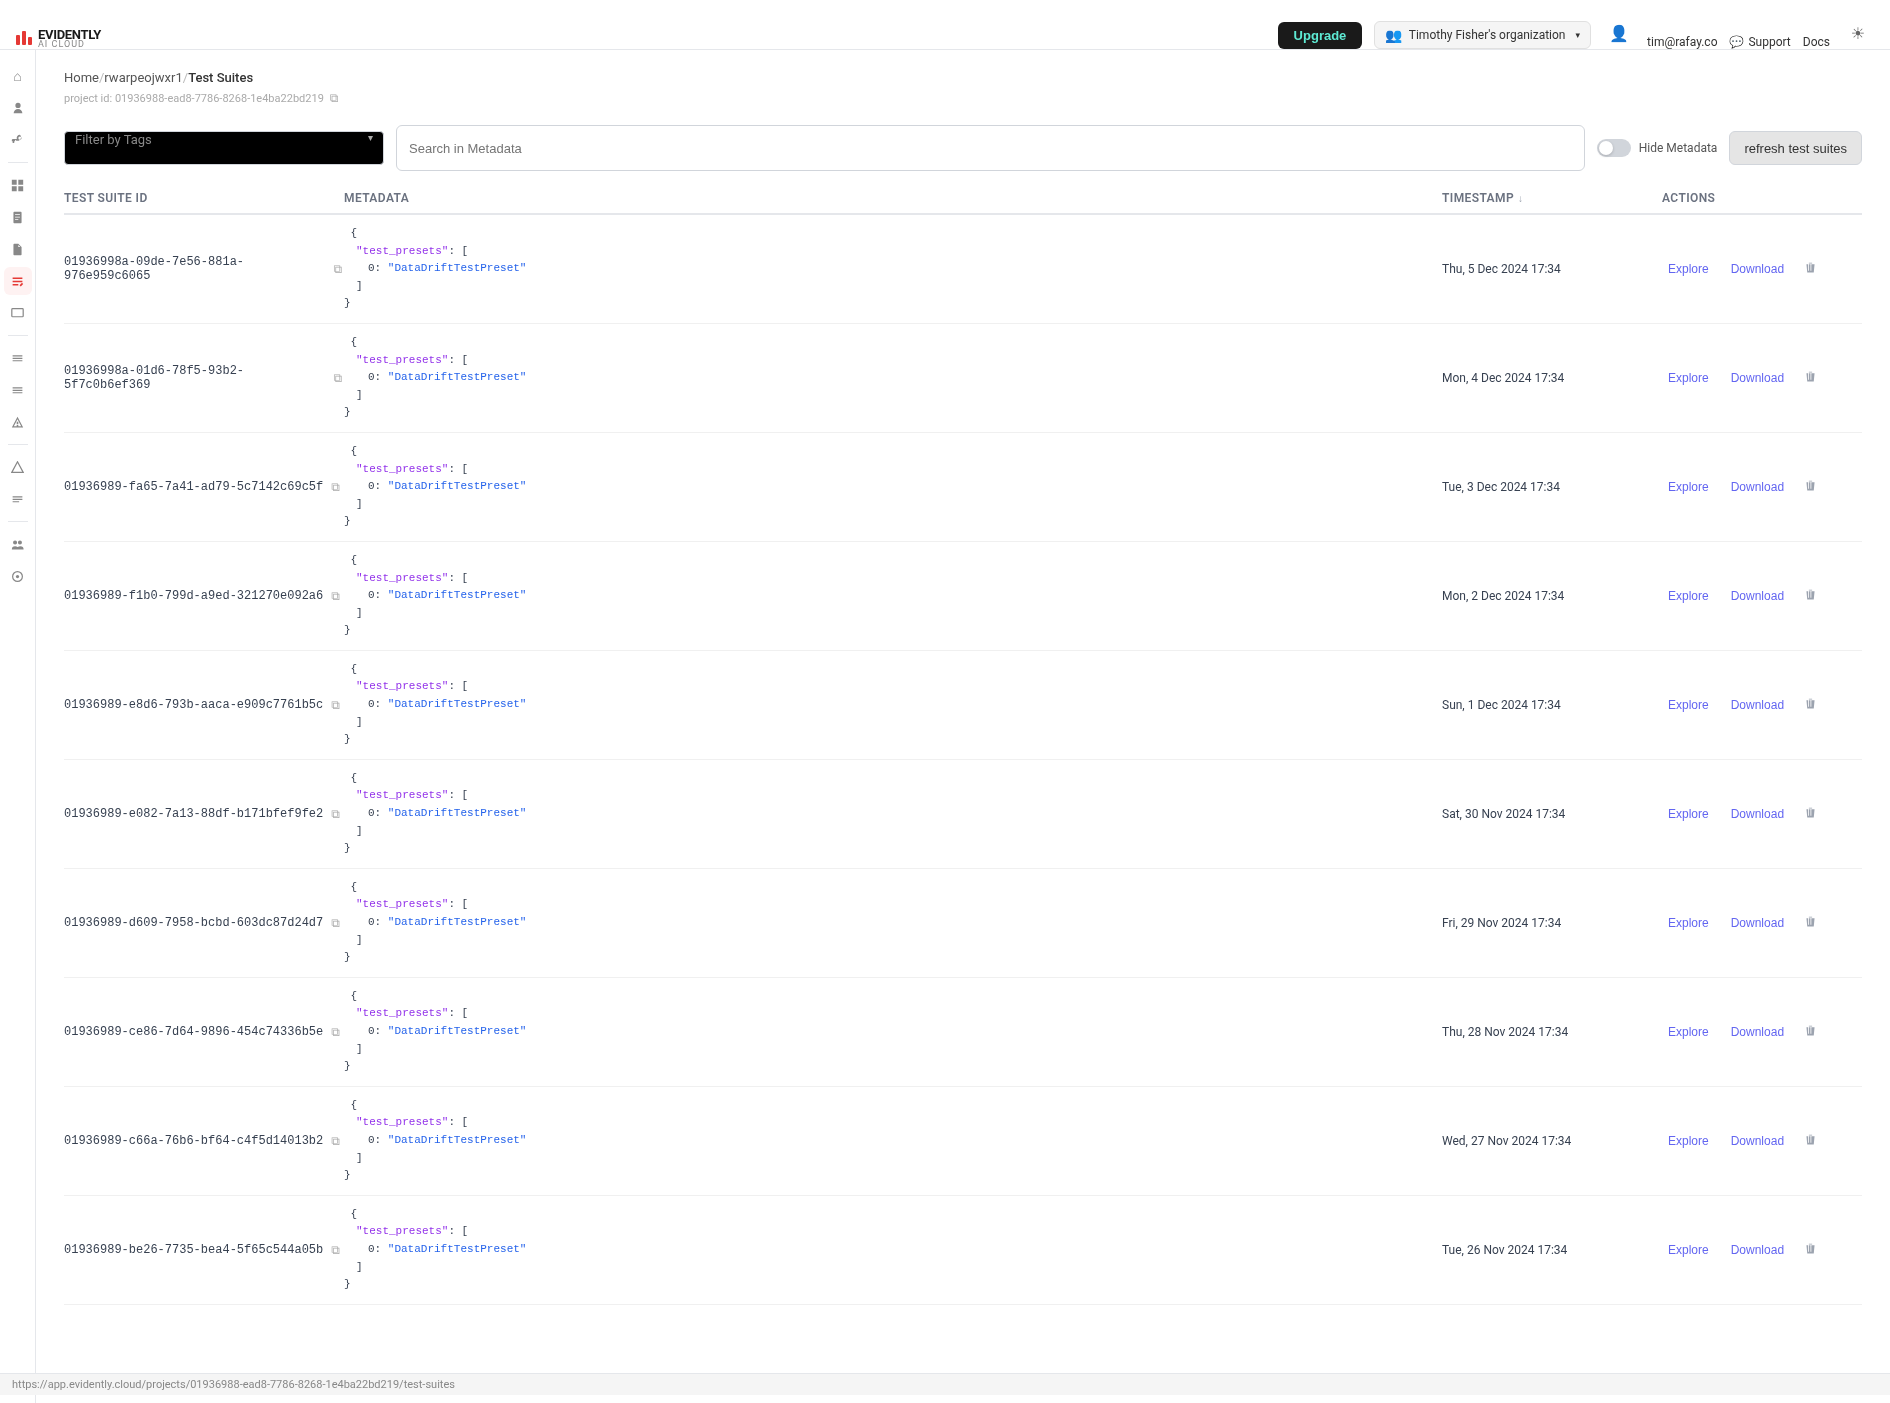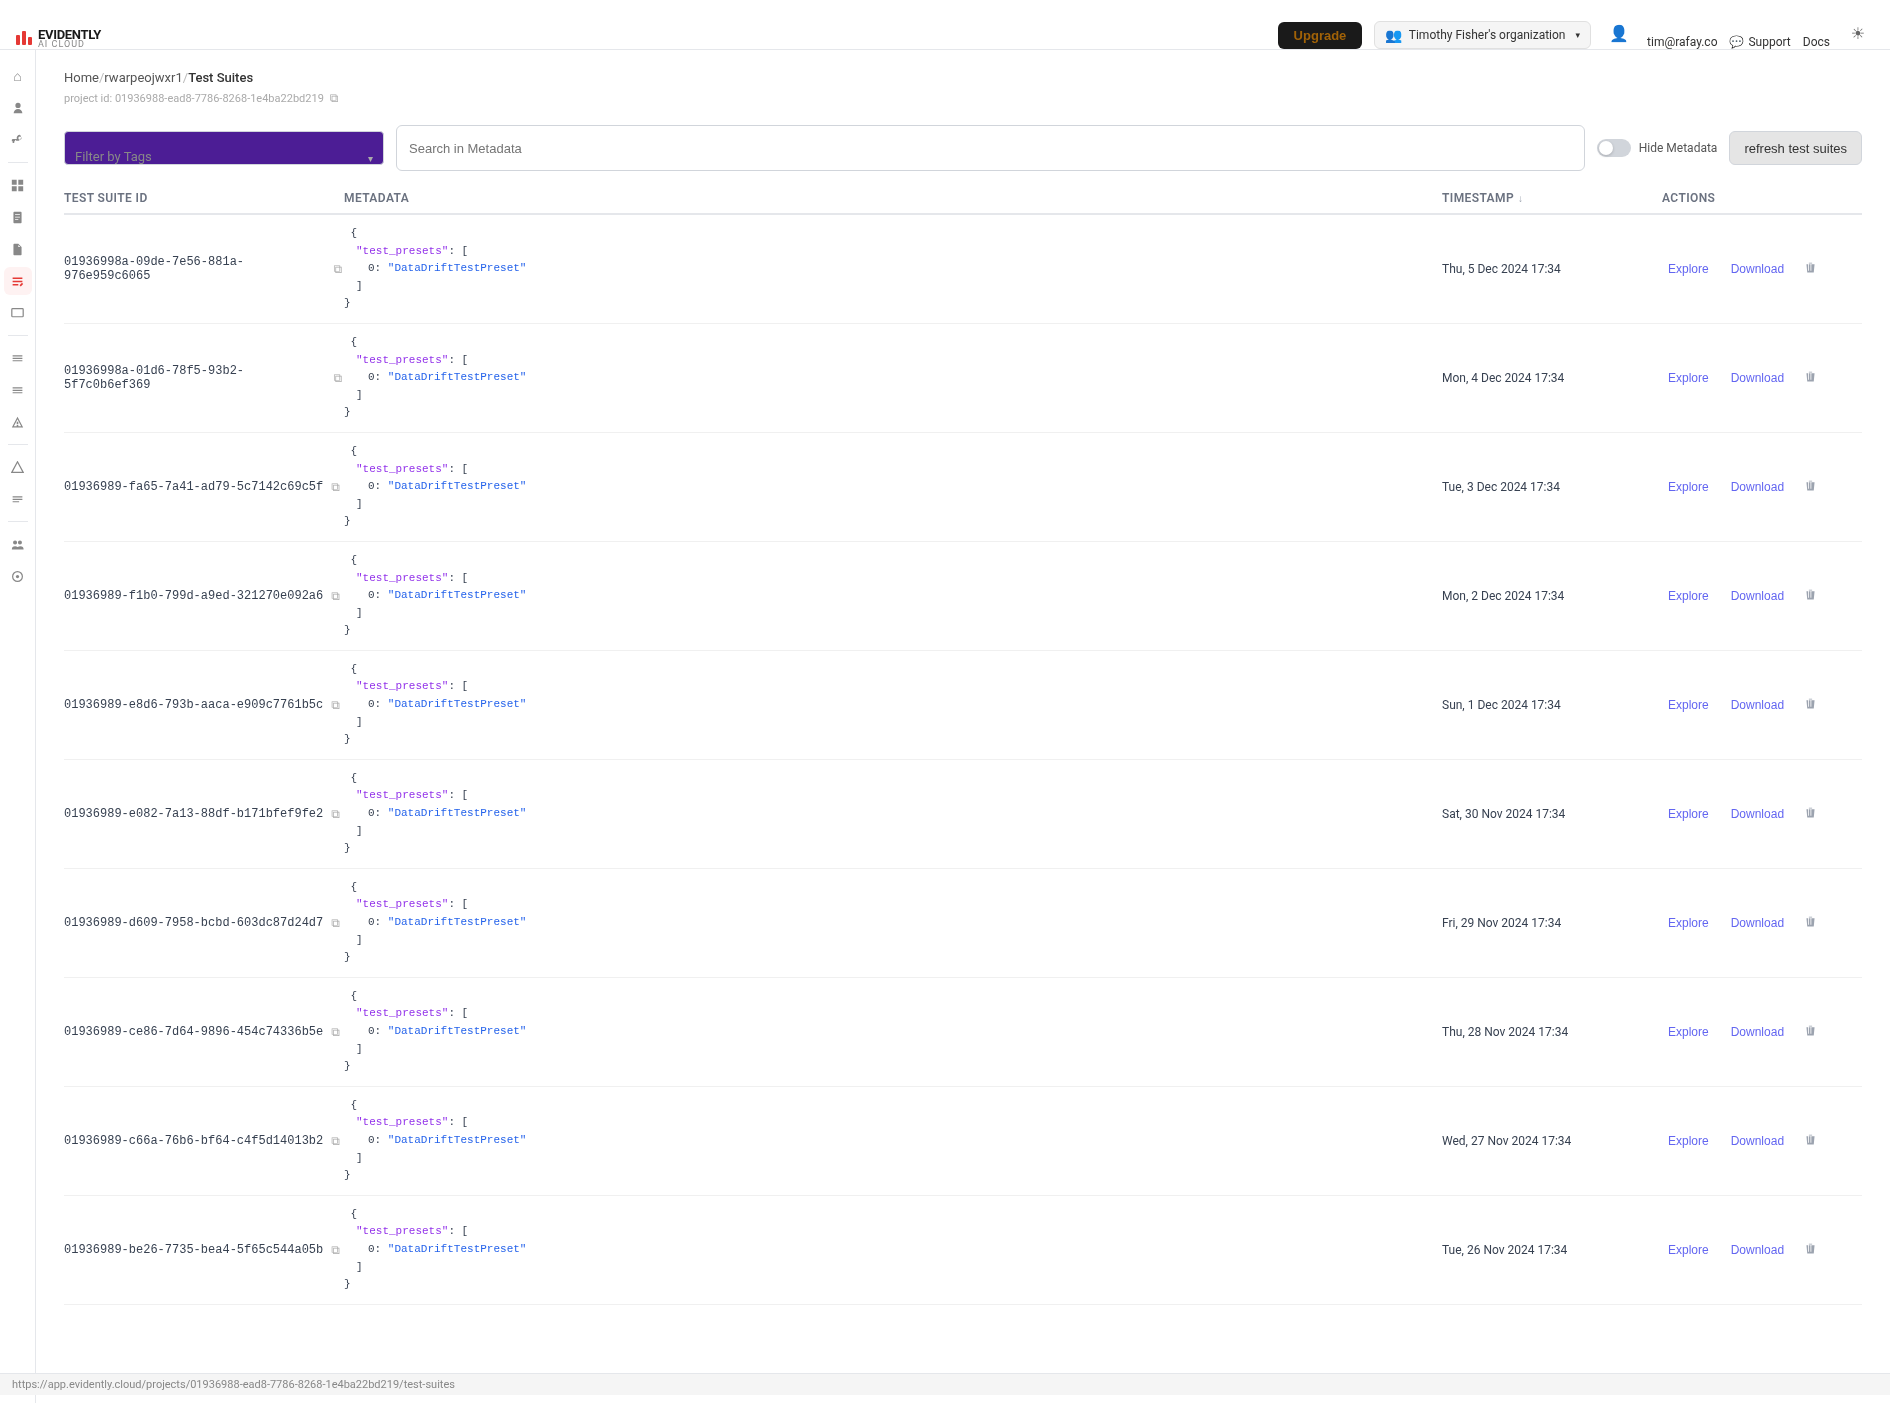--- a/index.html
+++ b/index.html
@@ -11,21 +11,21 @@
       border-bottom: 1px solid #e5e7eb; padding: 0 16px; gap: 12px;
     }
     .topnav-logo { display: flex; align-items: center; gap: 6px; font-weight: 700; font-size: 14px; margin-right: auto; }
     .logo-bars { display: flex; gap: 2px; align-items: flex-end; }
     .logo-bars span { display: block; background: #e53935; border-radius: 1px; }
     .logo-bars span:nth-child(1) { width: 4px; height: 10px; }
     .logo-bars span:nth-child(2) { width: 4px; height: 14px; }
     .logo-bars span:nth-child(3) { width: 4px; height: 8px; }
     .logo-text { font-size: 13px; font-weight: 700; color: #1a1a1a; letter-spacing: -0.3px; }
     .logo-sub { font-size: 9px; color: #888; font-weight: 400; letter-spacing: 1px; display: block; margin-top: -3px; }
-    .btn-upgrade { background: #1a1a1a; color: #a16207; border: none; border-radius: 6px; padding: 6px 16px; font-size: 13px; font-weight: 600; cursor: pointer; }
+    .btn-upgrade { background: #1a1a1a; color: #5eead4; border: none; border-radius: 6px; padding: 6px 16px; font-size: 13px; font-weight: 600; cursor: pointer; }
     .nav-org { display: flex; align-items: center; gap: 6px; background: #f5f5f5; border: 1px solid #e0e0e0; border-radius: 6px; padding: 5px 10px; cursor: pointer; font-size: 12px; color: #333; }
     .nav-org-icon { font-size: 14px; }
     .nav-icon-btn { display: flex; align-items: center; justify-content: center; width: 32px; height: 32px; border-radius: 6px; cursor: pointer; color: #666; font-size: 16px; }
     .nav-email { font-size: 12px; color: #333; }
     .nav-support { display: flex; align-items: center; gap: 4px; font-size: 12px; color: #333; cursor: pointer; }
     .nav-docs { font-size: 12px; color: #333; cursor: pointer; }
 
     
     .layout { display: flex; height: calc(100vh - 50px); }
 
@@ -42,21 +42,21 @@
     
     .breadcrumb { display: flex; align-items: center; gap: 0; font-size: 13px; color: #888; margin-bottom: 6px; }
     .breadcrumb a { color: #555; text-decoration: none; }
     .breadcrumb-sep { color: #bbb; }
     .breadcrumb-current { color: #333; font-weight: 500; }
     .project-id { font-size: 11px; color: #aaa; display: flex; align-items: center; gap: 6px; margin-bottom: 20px; }
     .copy-btn { background: none; border: none; cursor: pointer; color: #aaa; font-size: 12px; }
 
     
     .toolbar { display: flex; align-items: center; gap: 12px; margin-bottom: 20px; }
-    .filter-select { display: flex; align-items: flex-end; width: 320px; height: 34px; border: 1px solid #d1d5db; border-radius: 4px; padding: 0 10px; background: #4c1d95; font-size: 13px; color: #888; cursor: pointer; position: relative; }
+    .filter-select { display: flex; align-items: flex-start; width: 320px; height: 34px; border: 1px solid #d1d5db; border-radius: 4px; padding: 0 10px; background: #000000; font-size: 13px; color: #888; cursor: pointer; position: relative; }
     .filter-select-arrow { margin-left: auto; color: #aaa; font-size: 10px; }
     .search-input { flex: 1; height: 46px; border: 1px solid #d1d5db; border-radius: 6px; padding: 0 12px; font-size: 13px; color: #555; outline: none; }
     .hide-metadata-toggle { display: flex; align-items: center; gap: 8px; margin-left: auto; }
     .toggle-switch { width: 34px; height: 18px; background: #d1d5db; border-radius: 9px; position: relative; cursor: pointer; }
     .toggle-switch .knob { width: 14px; height: 14px; background: #fff; border-radius: 50%; position: absolute; top: 2px; left: 2px; transition: left 0.2s; box-shadow: 0 1px 3px rgba(0,0,0,0.2); }
     .hide-metadata-label { font-size: 12px; color: #555; }
     .btn-refresh { height: 34px; border: 1px solid #d1d5db; border-radius: 6px; padding: 0 14px; font-size: 13px; color: #333; background: #e5e5e5; cursor: pointer; white-space: nowrap; }
 
     
     .table-container { width: 100%; }

